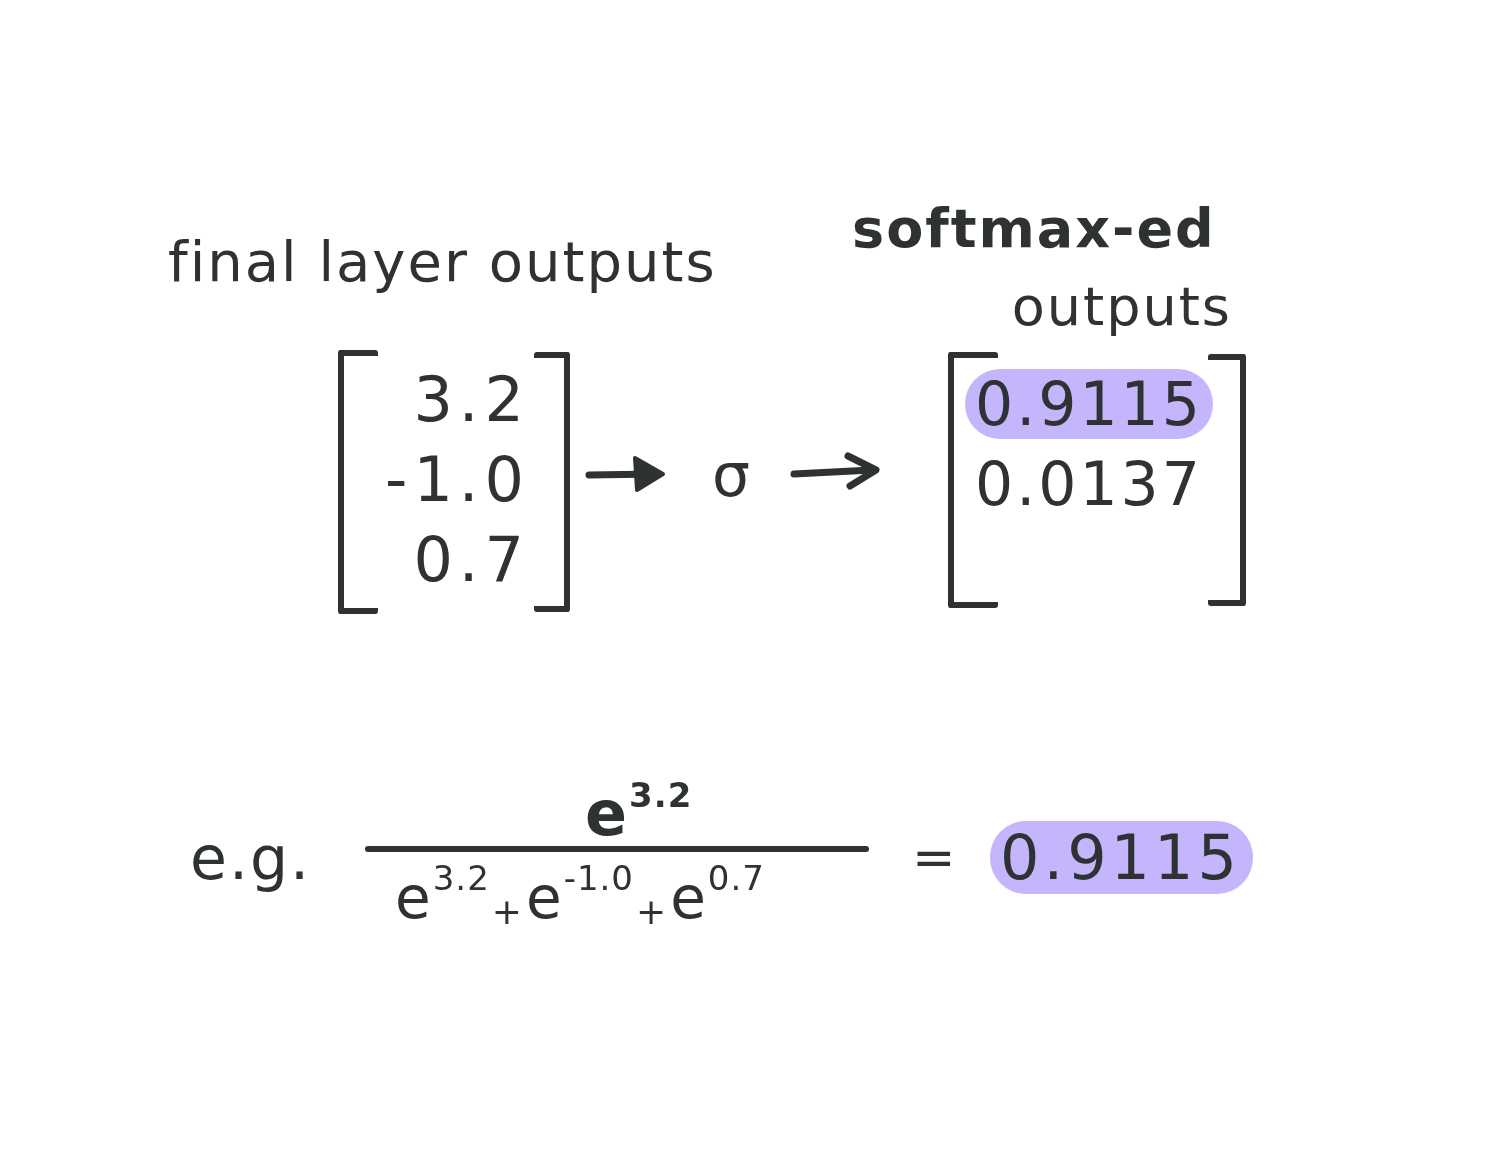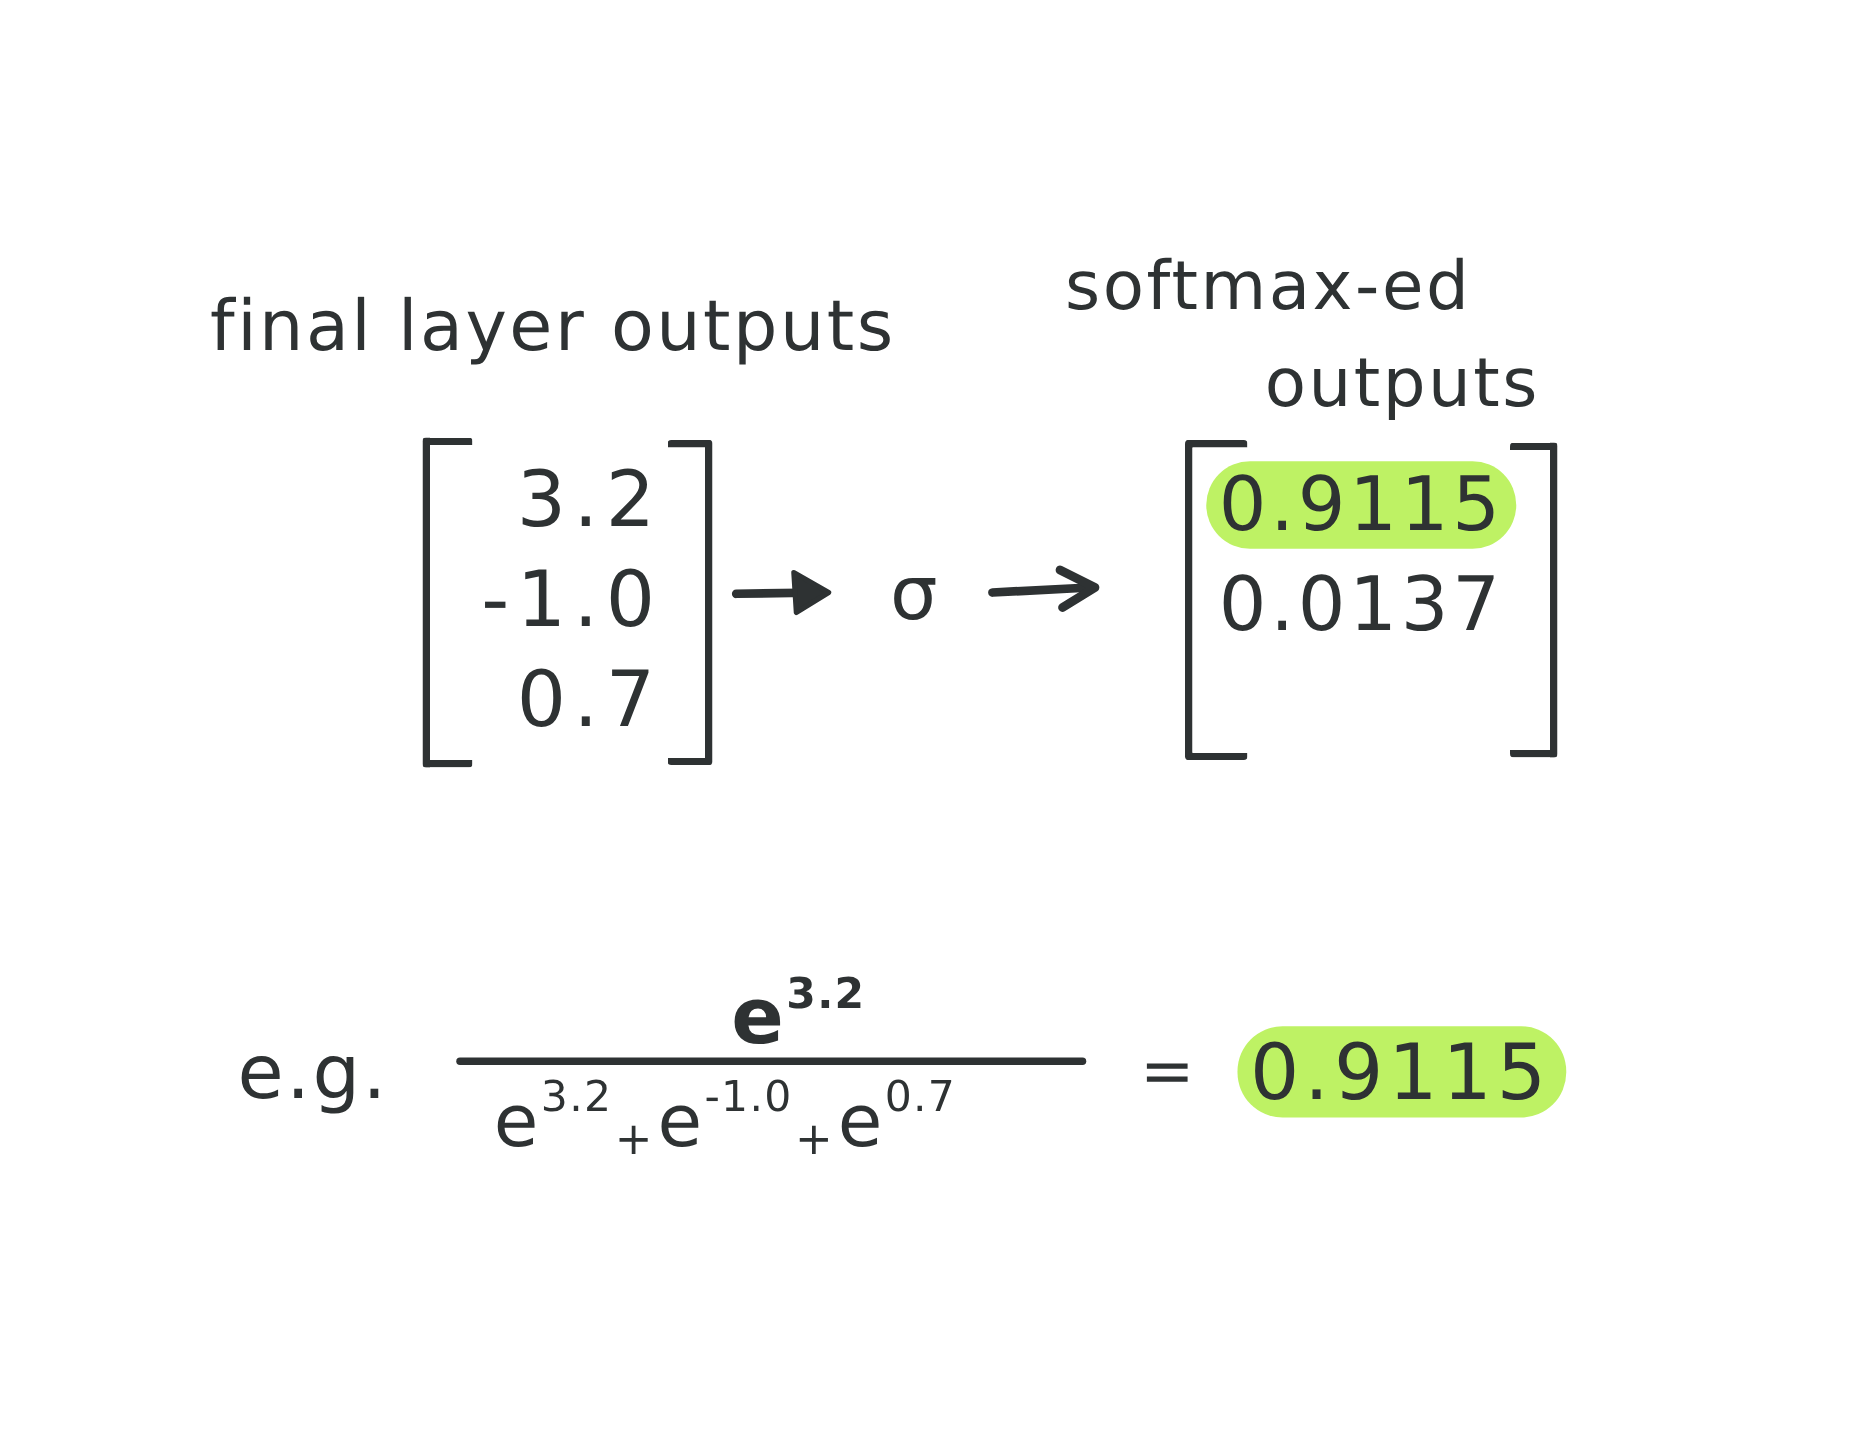--- a/index.html
+++ b/index.html
@@ -58,21 +58,21 @@
       font-size: 62px;
       line-height: 80px;
       letter-spacing: 6px;
       white-space: nowrap;
     }
     .left-vals { left: 360px; top: 360px; width: 170px; }
     .right-vals { left: 975px; top: 364px; width: 230px; align-items: flex-start !important; }
     .right-vals .val { letter-spacing: 3px; font-size: 60px; }
 
     .highlight {
-      background: #bef264;
+      background: #c4b5fd;
       border-radius: 40px;
       padding: 0 10px;
       margin-left: -10px;
     }
 
     .arrow-svg { position: absolute; }
 
     .sigma {
       position: absolute;
       left: 712px;
@@ -158,21 +158,21 @@
 </svg>
 
 <div class="sigma hand">σ</div>
 
 <svg class="arrow-svg" style="left:790px; top:448px;" width="92" height="50" viewBox="0 0 92 50">
   <line x1="4" y1="26" x2="82" y2="22" stroke="#2e3233" stroke-width="7" stroke-linecap="round"></line>
   <path d="M58 8 L86 22 L60 38" fill="none" stroke="#2e3233" stroke-width="7" stroke-linejoin="round" stroke-linecap="round"></path>
 </svg>
 
 <div class="abs hand label-right">
-  <span class="line" style="text-align:left; padding-left:0;">softmax-ed</span>
+  <span class="line" style="text-align:left; padding-left:0;font-weight:bold;">softmax-ed</span>
   <span class="line" style="text-align:right; padding-left:92px;">outputs</span>
 </div>
 
 <div class="bracket left" style="left:948px; top:352px; width:44px; height:244px;"></div>
 <div class="bracket right" style="left:1208px; top:354px; width:32px; height:240px;"></div>
 <div class="matrix-values right-vals hand">
   <div class="val"><span class="highlight">0.9115</span></div>
   <div class="val">0.0137</div>
 </div>
 

